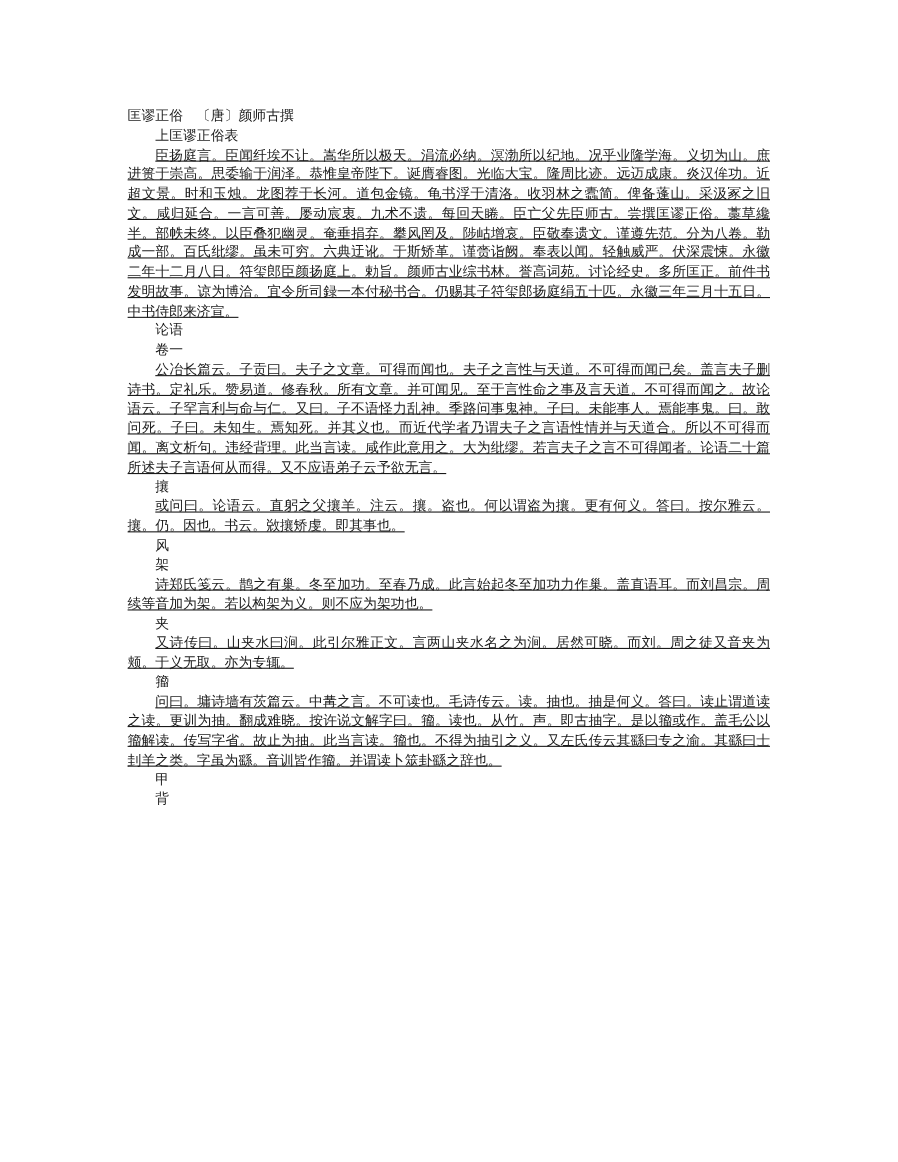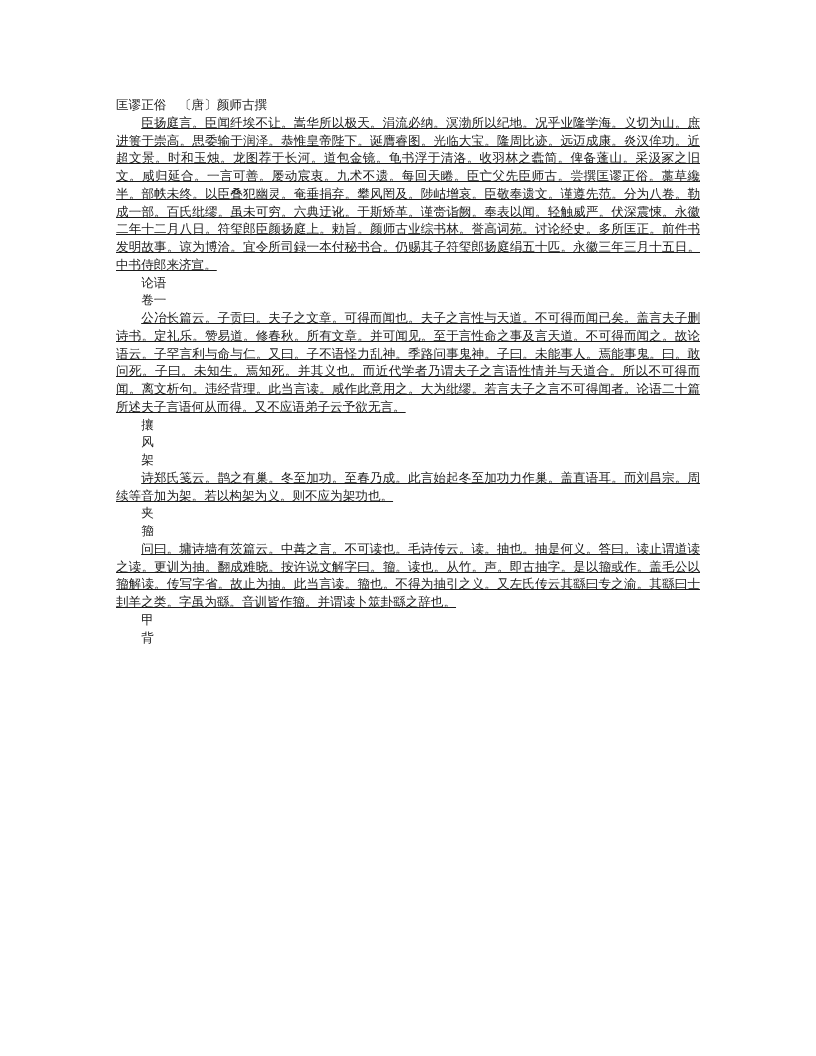--- a/index.html
+++ b/index.html
@@ -56,37 +56,40 @@
   }
 </style>
 </head>
 <body>
 
 <div id="page">
   <div id="doc-body">
 
     <p class="title-line">匡谬正俗　〔唐〕颜师古撰</p>
 
+    <p class="heading">上匡谬正俗表</p>
 
     <p class="para">臣扬庭言。臣闻纤埃不让。嵩华所以极天。涓流必纳。溟渤所以纪地。况乎业隆学海。义切为山。庶进篑于崇高。思委输于润泽。恭惟皇帝陛下。诞膺睿图。光临大宝。隆周比迹。远迈成康。炎汉侔功。近超文景。时和玉烛。龙图荐于长河。道包金镜。龟书浮于清洛。收羽林之蠹简。俾备蓬山。采汲冢之旧文。咸归延合。一言可善。屡动宸衷。九术不遗。每回天睠。臣亡父先臣师古。尝撰匡谬正俗。藁草纔半。部帙未终。以臣叠犯幽灵。奄垂捐弃。攀风罔及。陟岵增哀。臣敬奉遗文。谨遵先范。分为八卷。勒成一部。百氏纰缪。虽未可穷。六典迂讹。于斯矫革。谨赍诣阙。奉表以闻。轻触威严。伏深震悚。永徽二年十二月八日。符玺郎臣颜扬庭上。勅旨。颜师古业综书林。誉高词苑。讨论经史。多所匡正。前件书发明故事。谅为博洽。宜令所司録一本付秘书合。仍赐其子符玺郎扬庭绢五十匹。永徽三年三月十五日。中书侍郎来济宣。</p>
 
     <p class="heading">论语</p>
 
     <p class="heading">卷一</p>
 
     <p class="para">公冶长篇云。子贡曰。夫子之文章。可得而闻也。夫子之言性与天道。不可得而闻已矣。盖言夫子删诗书。定礼乐。赞易道。修春秋。所有文章。并可闻见。至于言性命之事及言天道。不可得而闻之。故论语云。子罕言利与命与仁。又曰。子不语怪力乱神。季路问事鬼神。子曰。未能事人。焉能事鬼。曰。敢问死。子曰。未知生。焉知死。并其义也。而近代学者乃谓夫子之言语性情并与天道合。所以不可得而闻。离文析句。违经背理。此当言读。咸作此意用之。大为纰缪。若言夫子之言不可得闻者。论语二十篇所述夫子言语何从而得。又不应语弟子云予欲无言。</p>
 
     <p class="entry-head">攘</p>
+    <p class="para">或问曰。论语云。直躬之父攘羊。注云。攘。盗也。何以谓盗为攘。更有何义。答曰。按尔雅云。攘。仍。因也。书云。敚攘矫虔。即其事也。</p>
 
     <p class="entry-head">风</p>
 
     <p class="entry-head">架</p>
     <p class="para">诗郑氏笺云。鹊之有巢。冬至加功。至春乃成。此言始起冬至加功力作巢。盖直语耳。而刘昌宗。周续等音加为架。若以构架为义。则不应为架功也。</p>
 
     <p class="entry-head">夹</p>
+    <p class="para">又诗传曰。山夹水曰涧。此引尔雅正文。言两山夹水名之为涧。居然可晓。而刘。周之徒又音夹为颊。于义无取。亦为专辄。</p>
 
     <p class="entry-head">籀</p>
     <p class="para">问曰。墉诗墙有茨篇云。中冓之言。不可读也。毛诗传云。读。抽也。抽是何义。答曰。读止谓道读之读。更训为抽。翻成难晓。按许说文解字曰。籀。读也。从竹。声。即古抽字。是以籀或作。盖毛公以籀解读。传写字省。故止为抽。此当言读。籀也。不得为抽引之义。又左氏传云其繇曰专之渝。其繇曰士刲羊之类。字虽为繇。音训皆作籀。并谓读卜筮卦繇之辞也。</p>
 
     <p class="entry-head">甲</p>
 
     <p class="entry-head">背</p>
 
   </div>
 </div>

